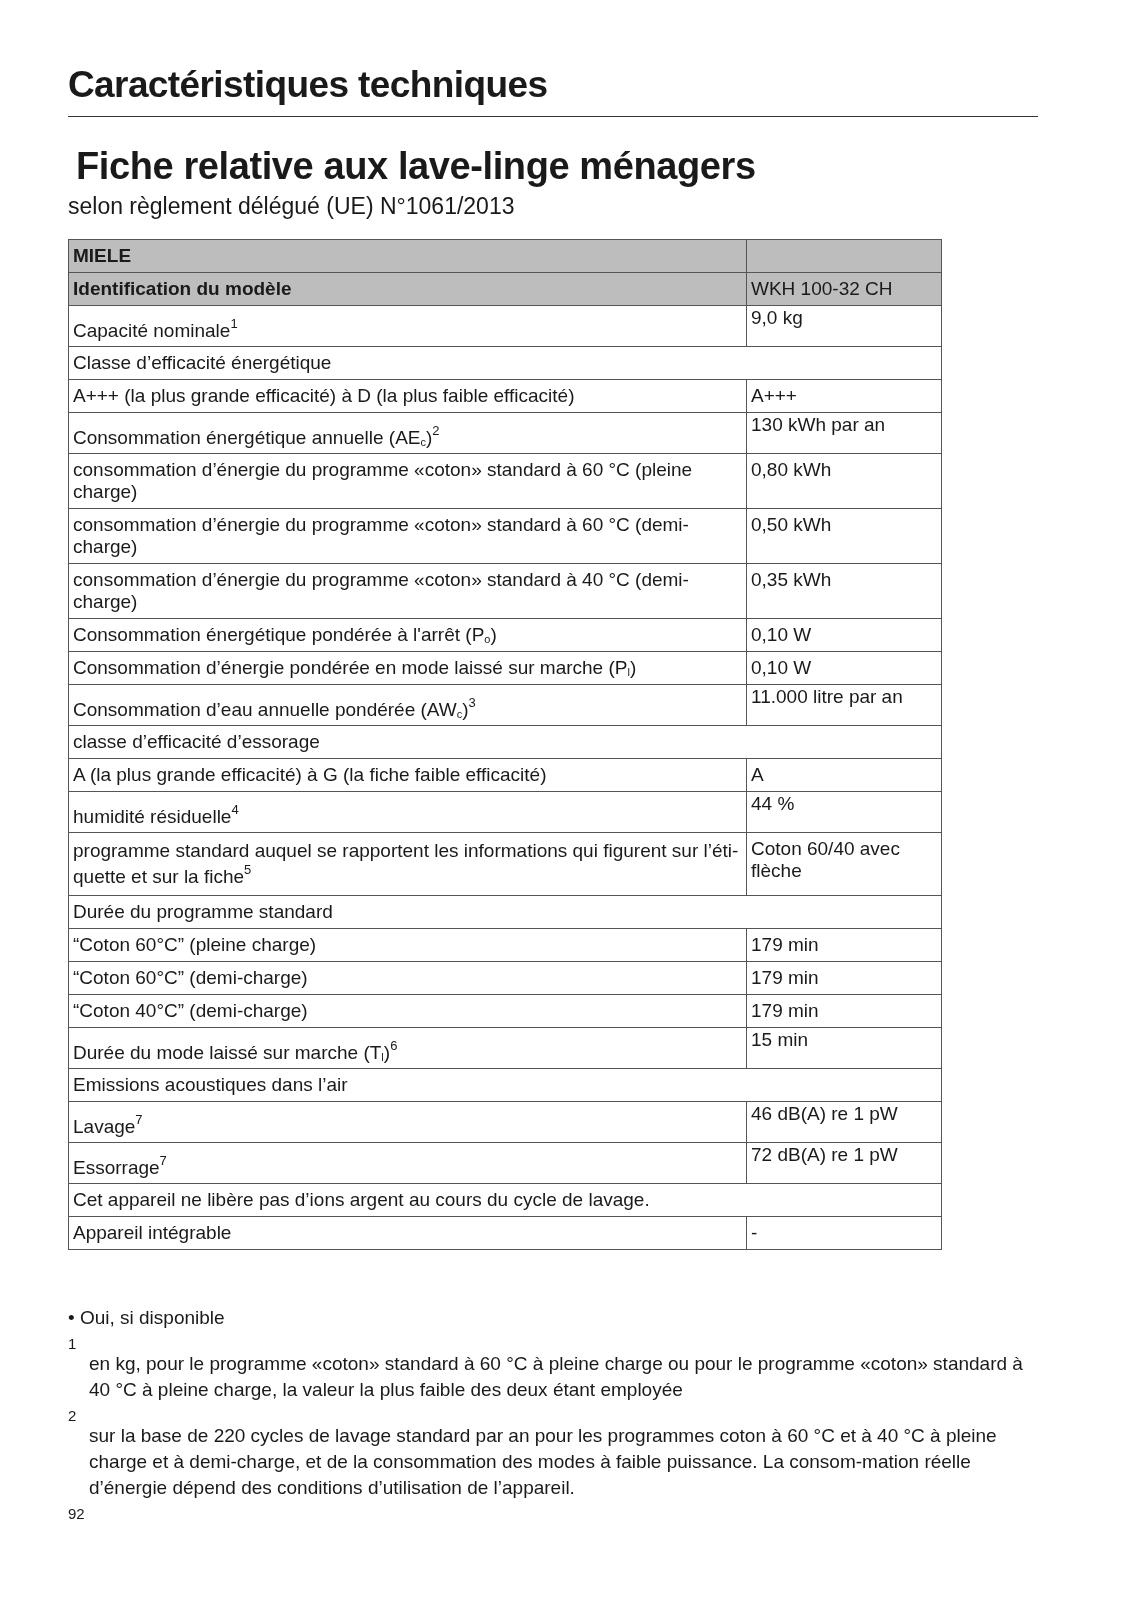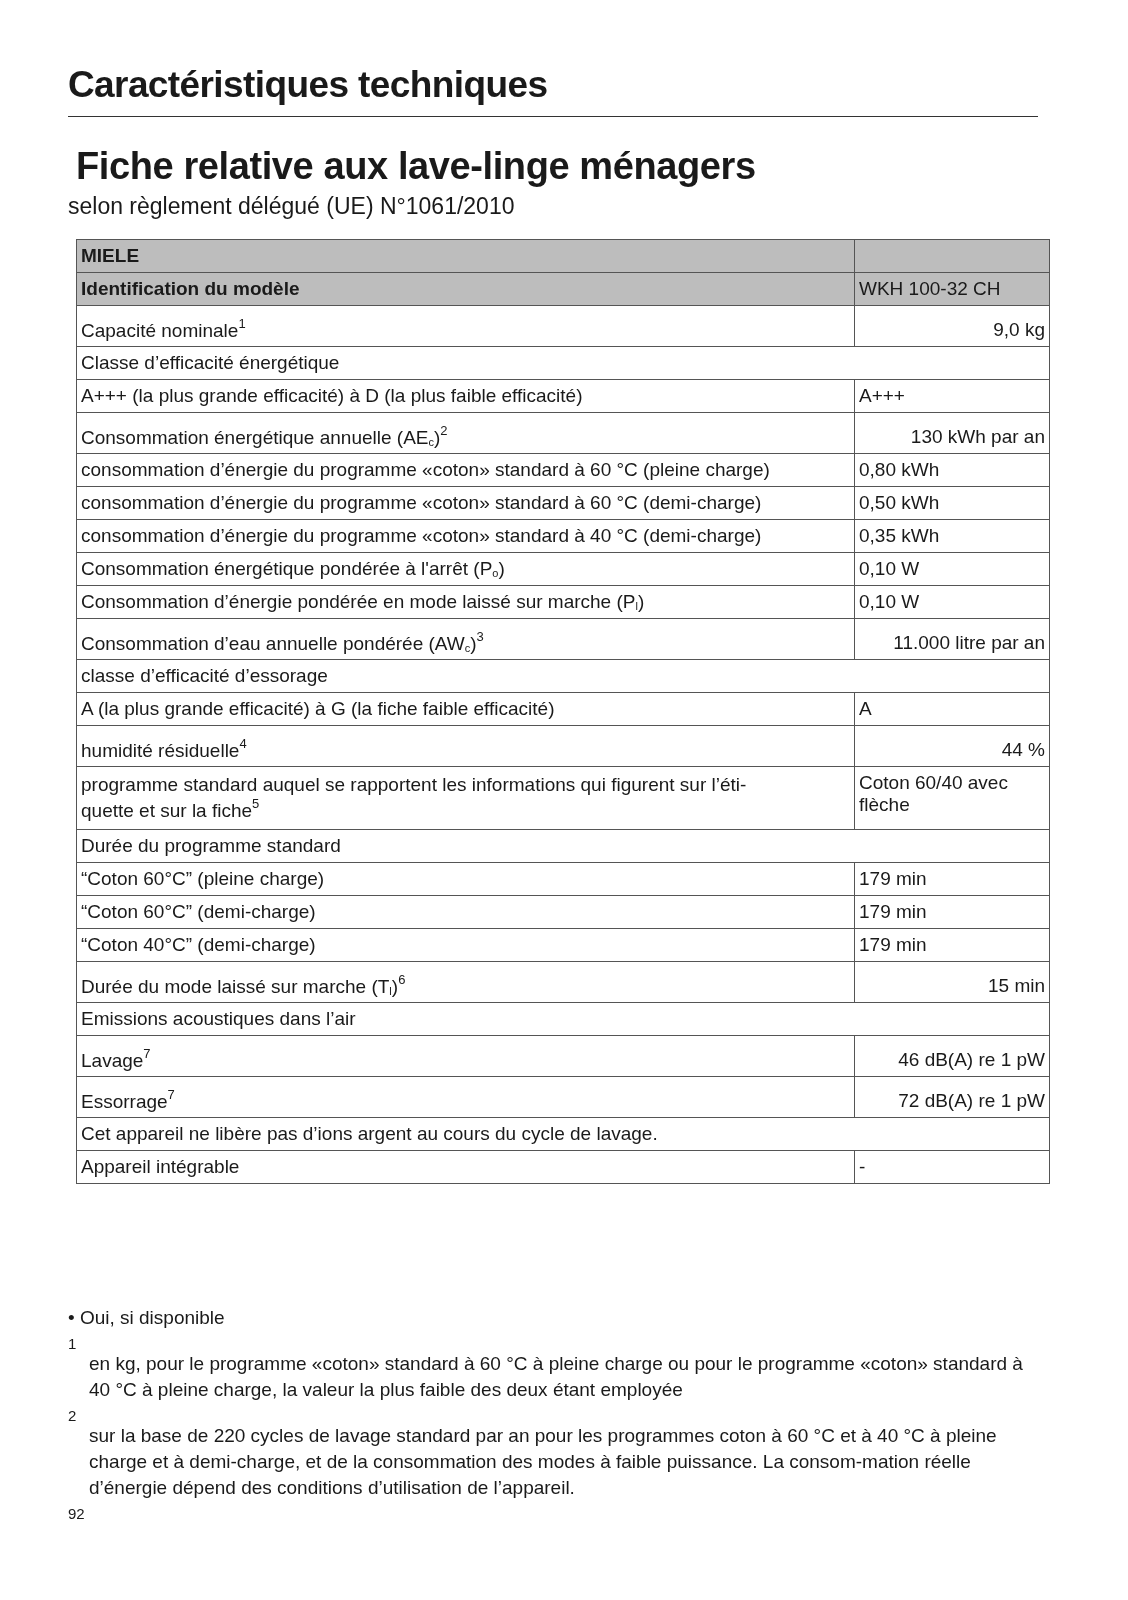--- a/index.html
+++ b/index.html
@@ -19,54 +19,54 @@
   }
   .h2 {
     position: absolute; top: 145px; left: 8px;
     font-size: 38px; font-weight: bold; letter-spacing: -0.4px;
   }
   .subtitle {
     position: absolute; top: 193px; left: 0;
     font-size: 23px;
   }
   table.spec {
-    position: absolute; top: 239px; left: 8px;
-    width: 974px; border-collapse: collapse;
+    position: absolute; top: 239px; left: 0;
+    width: 874px; border-collapse: collapse;
     font-size: 19px; line-height: 22px;
   }
   table.spec td {
     border: 1.5px solid #555;
     padding: 5px 4px 5px 4px;
     vertical-align: top;
   }
   table.spec td.val { width: 186px; }
   tr.hdr td { background: #bdbdbd; font-weight: bold; }
   tr.hdr td.val { font-weight: normal; }
   tr.tall td.lbl { padding-top: 14px; padding-bottom: 4px; }
-  tr.tall td.val { padding-top: 13px; text-align: right; }
+  tr.tall td.val { padding-top: 1px; }
   sup { font-size: 13px; vertical-align: 9px; line-height: 0; }
   sub { font-size: 11px; vertical-align: -2px; line-height: 0; }
   .notes {
     position: absolute; top: 1305px; left: 0; width: 975px;
     font-size: 19px; line-height: 26px;
   }
   .note-bullet { margin-bottom: 6px; }
   .fn { position: relative; padding-left: 21px; margin-bottom: 6px; }
   .fn .num { position: absolute; left: 0; top: -6px; font-size: 15px; }
   .fn .txt { padding-top: 14px; }
   .pagenum { position: absolute; top: 1505px; left: 0; font-size: 15px; }
 </style>
 </head>
 <body>
 
 <div class="page">
   <div class="h1">Caractéristiques techniques</div>
   <div class="rule"></div>
   <div class="h2">Fiche relative aux lave-linge ménagers</div>
-  <div class="subtitle">selon règlement délégué (UE) N°1061/2010</div>
+  <div class="subtitle">selon règlement délégué (UE) N°1061/2013</div>
 
   <table class="spec">
     <tbody>
       <tr class="hdr">
         <td class="lbl">MIELE</td>
         <td class="val"></td>
       </tr>
       <tr class="hdr">
         <td class="lbl">Identification du modèle</td>
         <td class="val">WKH 100-32 CH</td>

